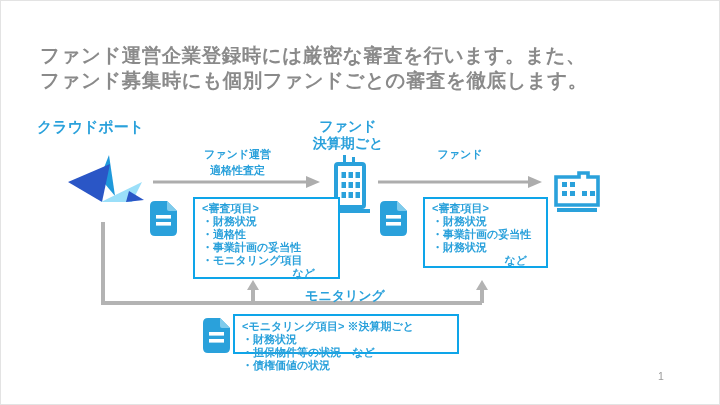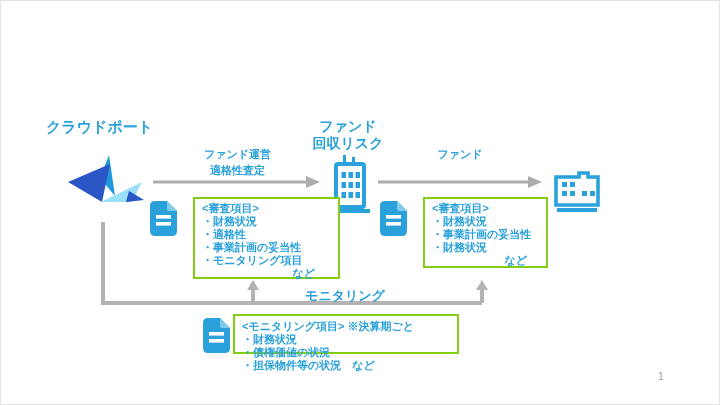--- a/index.html
+++ b/index.html
@@ -8,46 +8,50 @@
     font-family:"Liberation Sans",sans-serif;overflow:hidden;
     box-shadow:inset 0 0 0 1px #e3e3e3;
   }
   .abs{position:absolute;}
   .title{
     left:40px;top:43px;width:640px;
     font-size:19.5px;line-height:24.5px;font-weight:700;color:#8a8a8a;
     letter-spacing:.5px;white-space:nowrap;
   }
   .blue-label{color:#2aa1db;font-weight:700;}
-  .crowdport-label{left:46px;top:118px;font-size:15px;}
+  .crowdport-label{left:37px;top:118px;font-size:15px;}
   .flow-label{font-size:11px;line-height:15.5px;text-align:center;}
   .flow1{left:175px;top:147px;width:125px;}
   .flow2{left:420px;top:147px;width:80px;}
   .entity-label{font-size:14px;line-height:17px;text-align:center;}
   .fund-co{left:308px;top:118px;width:80px;}
   .borrower{left:543px;top:118px;width:70px;}
   .info-box{
-    border:2px solid #84cc16;box-sizing:border-box;
+    border:2px solid #0ea5e9;box-sizing:border-box;
     color:#2aa1db;font-weight:700;font-size:11px;line-height:12.9px;
     padding:3px 7px;background:#fff;
   }
   .box1{left:193px;top:197px;width:147px;height:82px;}
   .box2{left:423px;top:197px;width:125px;height:71px;}
   .box3{left:233px;top:314px;width:226px;height:40px;line-height:13px;padding-top:4px;}
   .suffix-right{text-align:right;padding-right:16px;}
   .monitoring-label{left:300px;top:287px;width:90px;font-size:13px;text-align:center;}
   .page-number{left:653px;top:370px;width:16px;text-align:center;font-size:10.5px;color:#9a9a9a;}
   svg{display:block;}
   .overlay{left:0;top:0;pointer-events:none;}
 </style>
 </head>
 <body>
 
 <div class="slide">
 
+  <div class="abs title">
+    <div>ファンド運営企業登録時には厳密な審査を行います。また、</div>
+    <div>ファンド募集時にも個別ファンドごとの審査を徹底します。</div>
+  </div>
 
   <svg class="abs overlay" width="720" height="405" viewBox="0 0 720 405">
 
     <line x1="153" y1="182" x2="306" y2="182" stroke="#ADADAD" stroke-width="3"></line>
     <polygon points="306,176 320,182 306,188" fill="#ADADAD"></polygon>
 
     <line x1="378" y1="182" x2="528" y2="182" stroke="#ADADAD" stroke-width="3"></line>
     <polygon points="528,176 542,182 528,188" fill="#ADADAD"></polygon>
 
     <polyline points="103,222 103,303 482,303" fill="none" stroke="#B3B3B3" stroke-width="4"></polyline>
@@ -65,21 +69,21 @@
     <polygon points="65,39 80,48 62,50" fill="#2A56C6"></polygon>
   </svg>
 
   <div class="abs blue-label flow-label flow1">
     <div>ファンド運営</div>
     <div>適格性査定</div>
   </div>
 
   <div class="abs blue-label entity-label fund-co">
     <div>ファンド</div>
-    <div>回収リスク</div>
+    <div>決算期ごと</div>
   </div>
   <svg class="abs" style="left:327px;top:153px" width="46" height="64" viewBox="0 0 46 64">
     <rect x="16" y="2" width="3" height="9" fill="#2AA1DB"></rect>
     <rect x="25" y="4" width="3" height="7" fill="#2AA1DB"></rect>
     <rect x="9" y="11" width="28" height="43" rx="2" fill="none" stroke="#2AA1DB" stroke-width="4"></rect>
     <rect x="14.5" y="19" width="4.5" height="6" fill="#2AA1DB"></rect>
     <rect x="21.5" y="19" width="4.5" height="6" fill="#2AA1DB"></rect>
     <rect x="28.5" y="19" width="4.5" height="6" fill="#2AA1DB"></rect>
     <rect x="14.5" y="29" width="4.5" height="6" fill="#2AA1DB"></rect>
     <rect x="21.5" y="29" width="4.5" height="6" fill="#2AA1DB"></rect>
@@ -140,19 +144,19 @@
     <div>・事業計画の妥当性</div>
     <div>・財務状況</div>
     <div class="suffix-right" style="padding-right:12px">など</div>
   </div>
 
   <div class="abs blue-label monitoring-label">モニタリング</div>
 
   <div class="abs info-box box3">
     <div>&lt;モニタリング項目&gt; ※決算期ごと</div>
     <div>・財務状況</div>
+    <div>・担保物件等の状況　など</div>
     <div>・債権価値の状況</div>
-    <div>・担保物件等の状況　など</div>
   </div>
 
   <div class="abs page-number">1</div>
 
 </div>
 
 </body></html>

